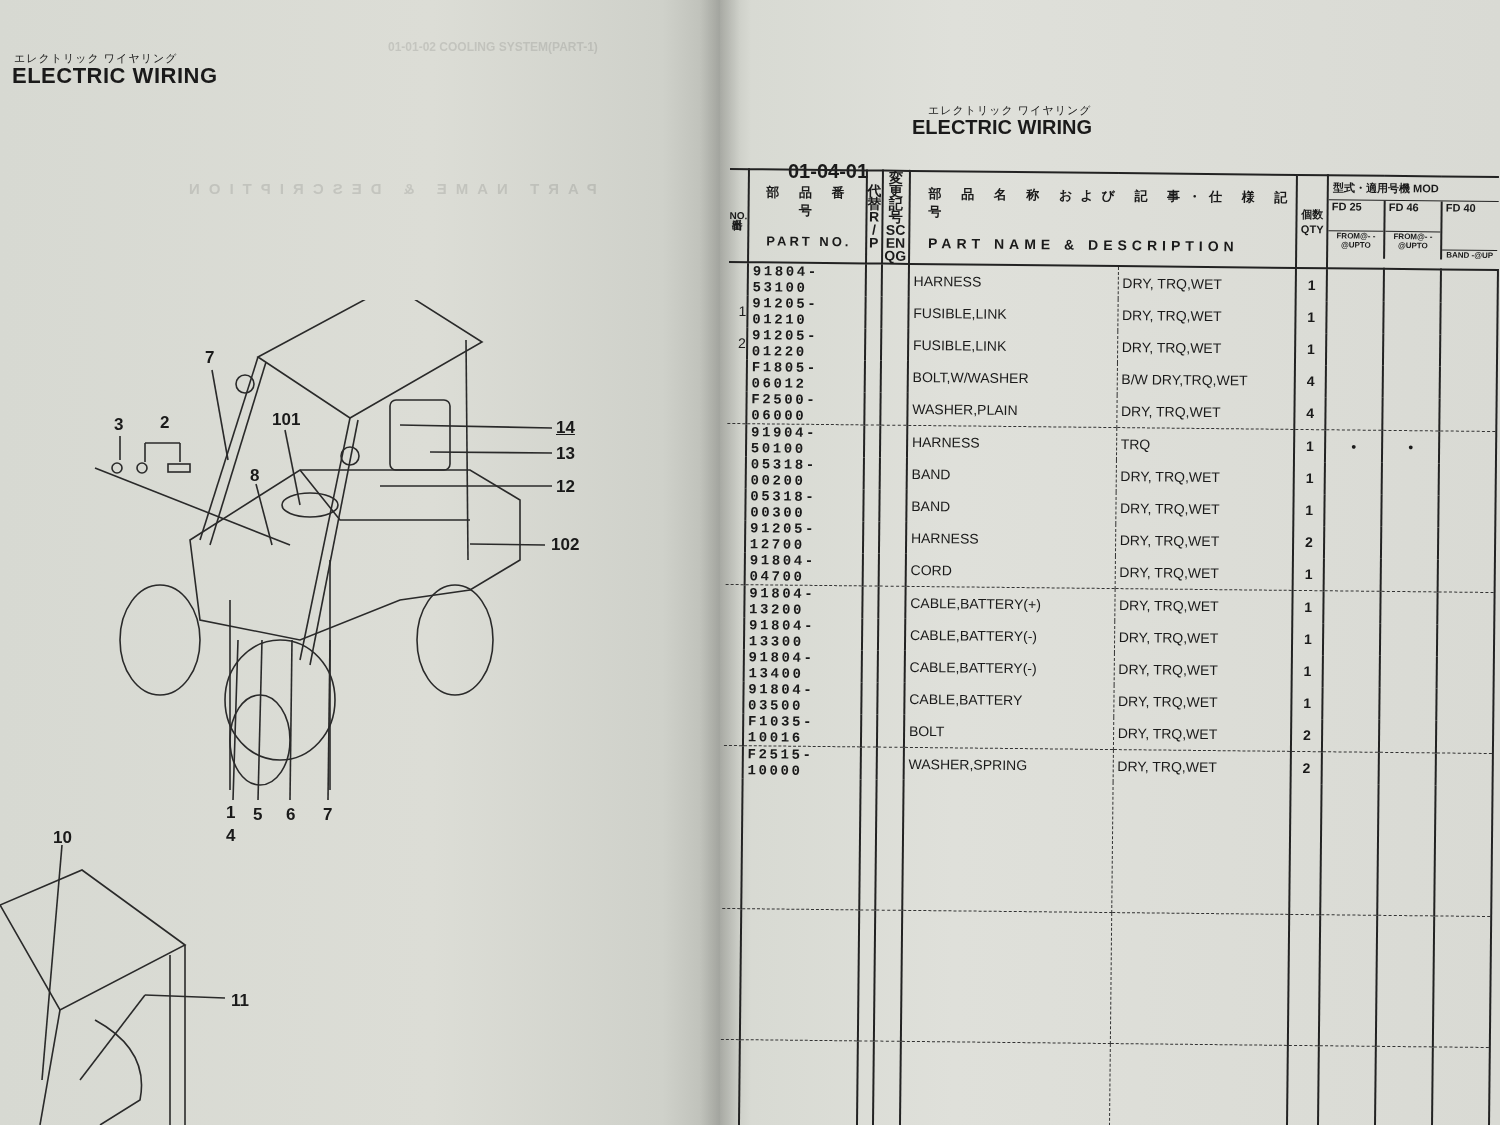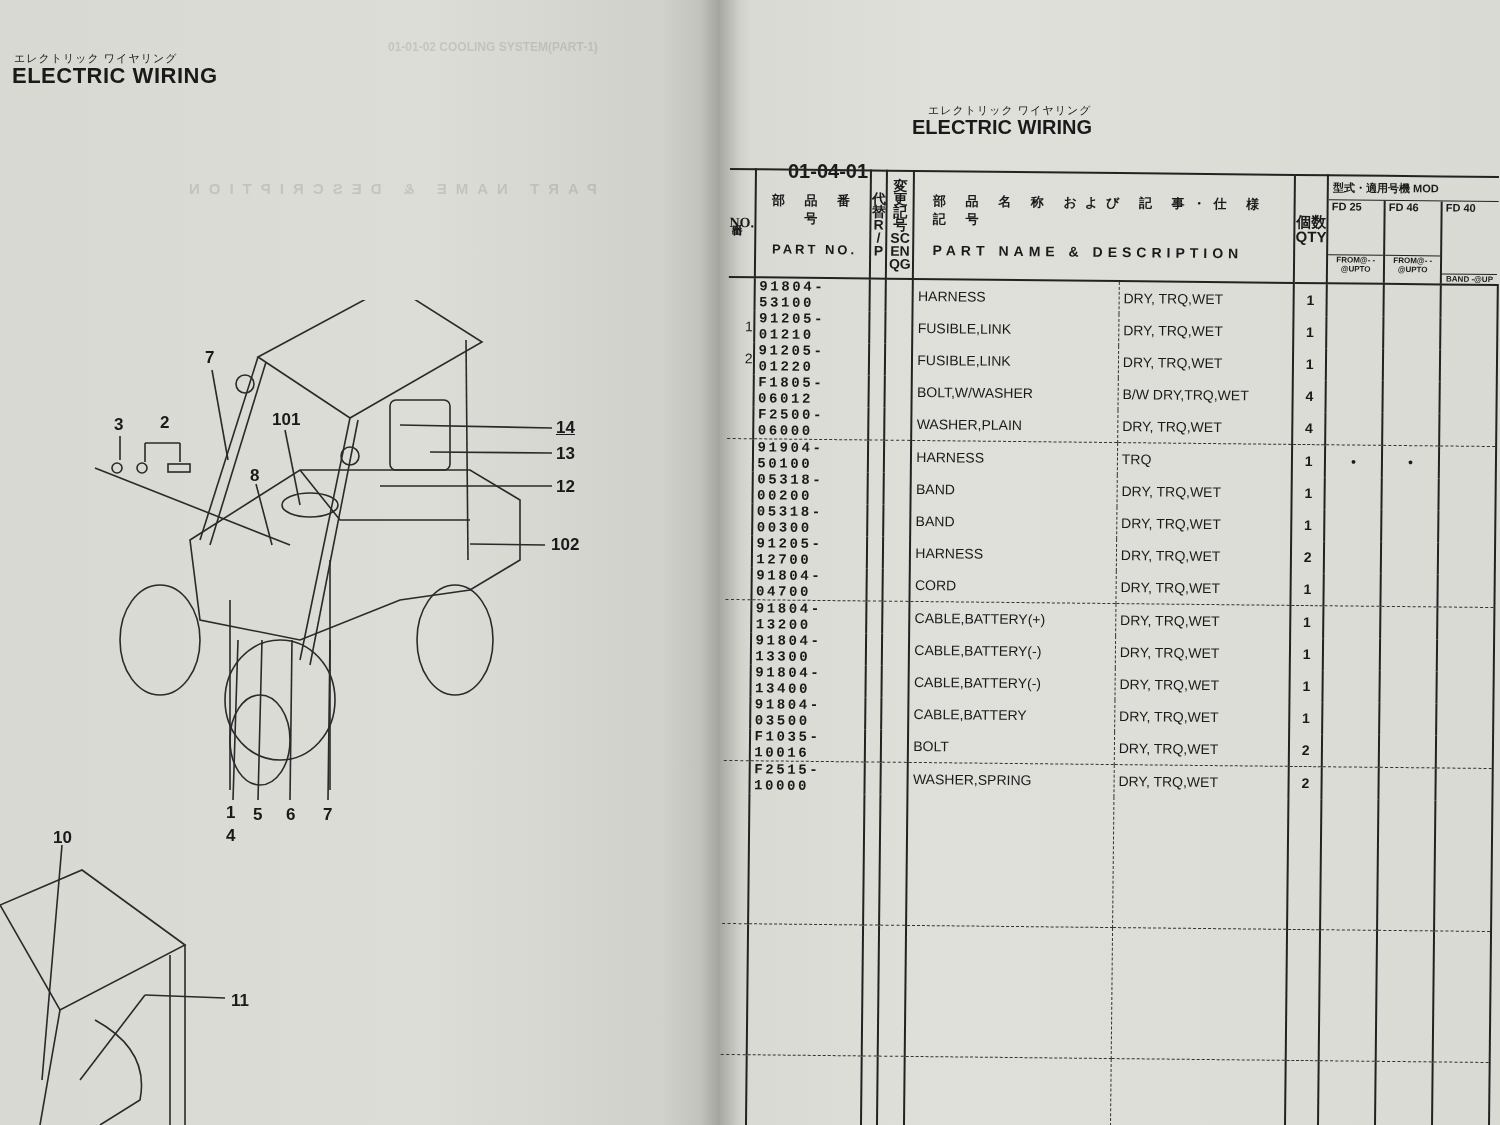--- a/index.html
+++ b/index.html
@@ -47,21 +47,21 @@
   .col-name { width:220px; padding-left:4px !important; border-right:1px dashed #333; }
   .col-desc { width:190px; padding-left:4px !important; font-size:13px; }
   .col-qty { width:30px; border-left:2px solid #222; border-right:2px solid #222; text-align:center; font-weight:bold; font-size:15px; }
   .col-m { width:55px; border-right:2px solid #222; text-align:center; }
   tr.sep td { border-top:1px dashed #333; }
   tr.empty td { height:130px; border-bottom:1px dashed #333; }
   .hdr-jp { font-size:13px; letter-spacing:8px; }
   .hdr-en { font-size:14px; letter-spacing:5px; }
   .hdr-small { font-size:10px; line-height:13px; text-align:center; }
   .model-hdr { font-size:11px; text-align:left; padding-left:3px; }
-  .from { font-size:8px; line-height:9px; border-top:1px solid #222;margin-top:24px; }
+  .from { font-size:8px; line-height:9px; border-top:1px solid #222; }
 </style>
 </head>
 <body>
 
 <div class="page-left">
   <div class="ghost" style="left:388px;top:40px;font-size:12px;">01-01-02 COOLING SYSTEM(PART-1)</div>
   <div class="ghost" style="left:180px;top:180px;font-size:15px;letter-spacing:9px;transform:scaleX(-1);">PART NAME &amp; DESCRIPTION</div>
   <div class="left-title-jp">エレクトリック ワイヤリング</div>
   <div class="left-title">ELECTRIC WIRING</div>
 
@@ -145,33 +145,33 @@
 
 <div class="right-title-jp">エレクトリック ワイヤリング</div>
 <div class="section-no">01-04-01</div>
 <div class="right-title">ELECTRIC WIRING</div>
 
 <table class="parts">
   <thead>
     <tr class="h-row">
       <th class="col-idx">
         <div style="font-size:11px;writing-mode:vertical-rl;">出番</div>
-        <div style="font-size:14px;font-family:Liberation Serif, serif;">NO.</div>
+        <div style="font-size:10px;">NO.</div>
       </th>
       <th class="col-pno" style="height:90px;">
         <div class="hdr-jp" style="font-family:'Liberation Sans',sans-serif;">部 品 番 号</div>
         <div class="hdr-en" style="margin-top:14px;font-family:'Liberation Sans',sans-serif;font-size:13px;letter-spacing:3px;">PART NO.</div>
       </th>
       <th class="col-r hdr-small">代替 R / P</th>
       <th class="col-s hdr-small">変更記号 SC EN QG</th>
       <th colspan="2" style="text-align:left;padding-left:18px;">
         <div class="hdr-jp">部 品 名 称 および 記 事・仕 様 記 号</div>
         <div class="hdr-en" style="margin-top:14px;">PART NAME &amp; DESCRIPTION</div>
       </th>
-      <th class="col-qty" style="font-size:15px;line-height:15px;">
+      <th class="col-qty" style="font-size:11px;line-height:15px;">
         <div>個数</div>
         <div style="letter-spacing:0;">QTY</div>
       </th>
       <th colspan="3" style="vertical-align:top;padding:0;">
         <div class="model-hdr" style="border-bottom:1px solid #222;padding:4px;">型式・適用号機 MOD</div>
         <div style="display:flex;">
           <div style="width:55px;border-right:2px solid #222;">
               <div class="model-hdr" style="height:30px;">FD 25</div>
               <div class="from">FROM@- -@UPTO</div>
             </div>

